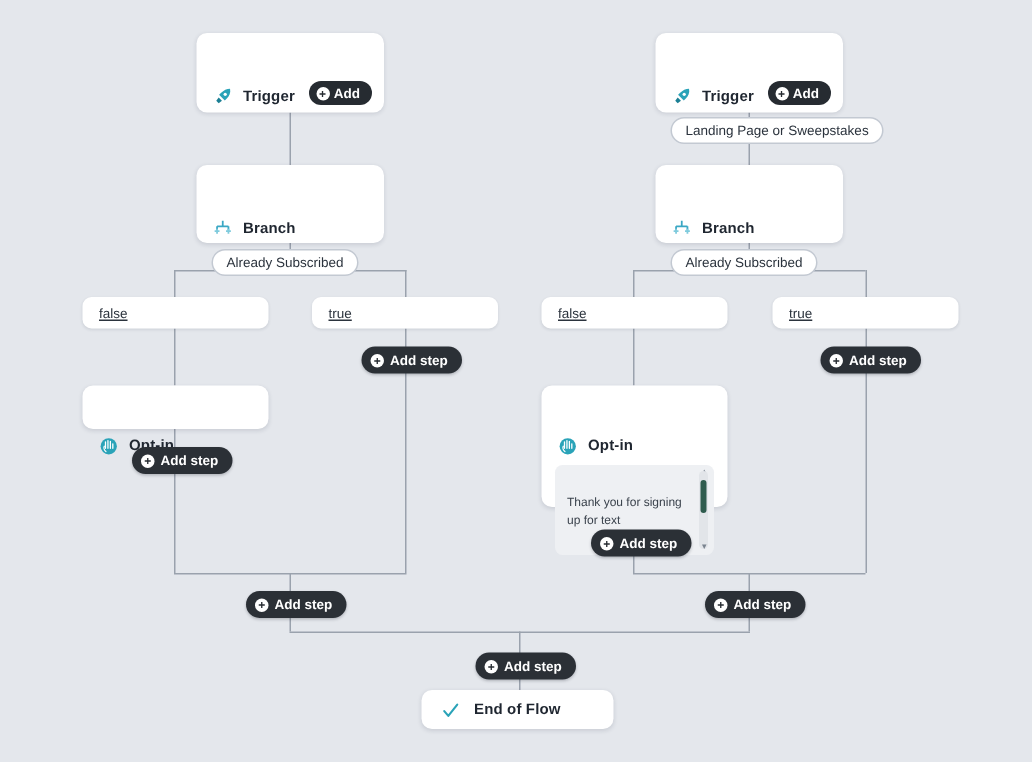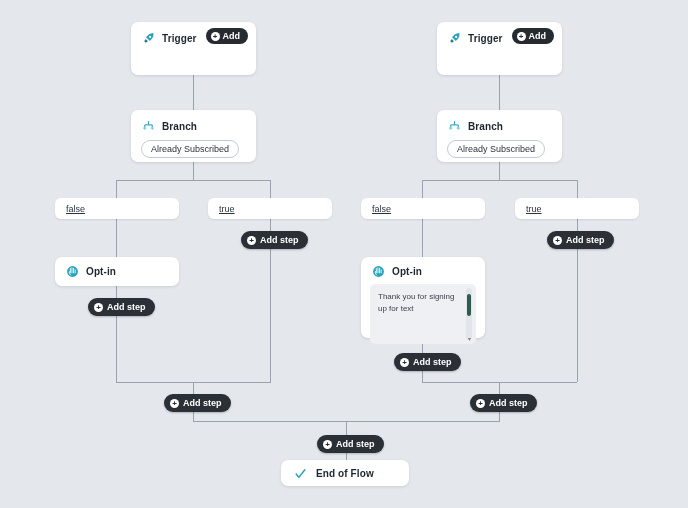--- a/index.html
+++ b/index.html
@@ -32,20 +32,21 @@
     box-shadow: 0 1px 3px rgba(30,40,60,0.13);
     z-index: 3;
     box-sizing: border-box;
   }
 
   .card-head {
     display: flex;
     align-items: center;
     padding: 9px 10px 0 10px;
     position: relative;
+    margin-top: 26px;
   }
   .card-title {
     font-size: 10px;
     color: #1f2630;
     font-weight: 600;
     margin-left: 7px;
     letter-spacing: .1px;
   }
   .icon {
     display: inline-flex;
@@ -139,20 +140,21 @@
     border-radius: 5px;
     padding: 7px 16px 7px 8px;
     position: relative;
     height: 46px;
     overflow: hidden;
   }
   .msg-line {
     font-size: 8px;
     line-height: 12px;
     color: #3a424c;
+    margin-top: 12px;
   }
   .msg-gap { height: 6px; }
   .scrolltrack {
     position: absolute;
     top: 4px;
     right: 4px;
     bottom: 4px;
     width: 6px;
     background: #e2e5e9;
     border-radius: 3px;
@@ -249,20 +251,21 @@
           <path d="M7 13l-3 4 3 3 4-3z" fill="#1b7f94"></path>
           <circle cx="15" cy="9" r="2" fill="#ffffff"></circle>
         </svg>
       </span>
       <span class="card-title">Trigger</span>
       <span class="add-btn">
         <span class="plus-glyph">+</span>
         <span>Add</span>
       </span>
     </div>
+    <span class="pill">Landing Page or Sweepstakes</span>
   </div>
 
   <div class="card" style="left:131px; top:110px; width:125px; height:52px;">
     <div class="card-head">
       <span class="icon">
         <svg width="13" height="13" viewBox="0 0 24 24">
           <path d="M12 2v7" stroke="#3aa7c4" stroke-width="2.2" fill="none"></path>
           <path d="M5 9h14" stroke="#3aa7c4" stroke-width="2.2" fill="none"></path>
           <path d="M5 9v5M19 9v5" stroke="#3aa7c4" stroke-width="2.2" fill="none"></path>
           <path d="M2 15h6M16 15h6" stroke="#7fcbdd" stroke-width="2.2" fill="none"></path>

